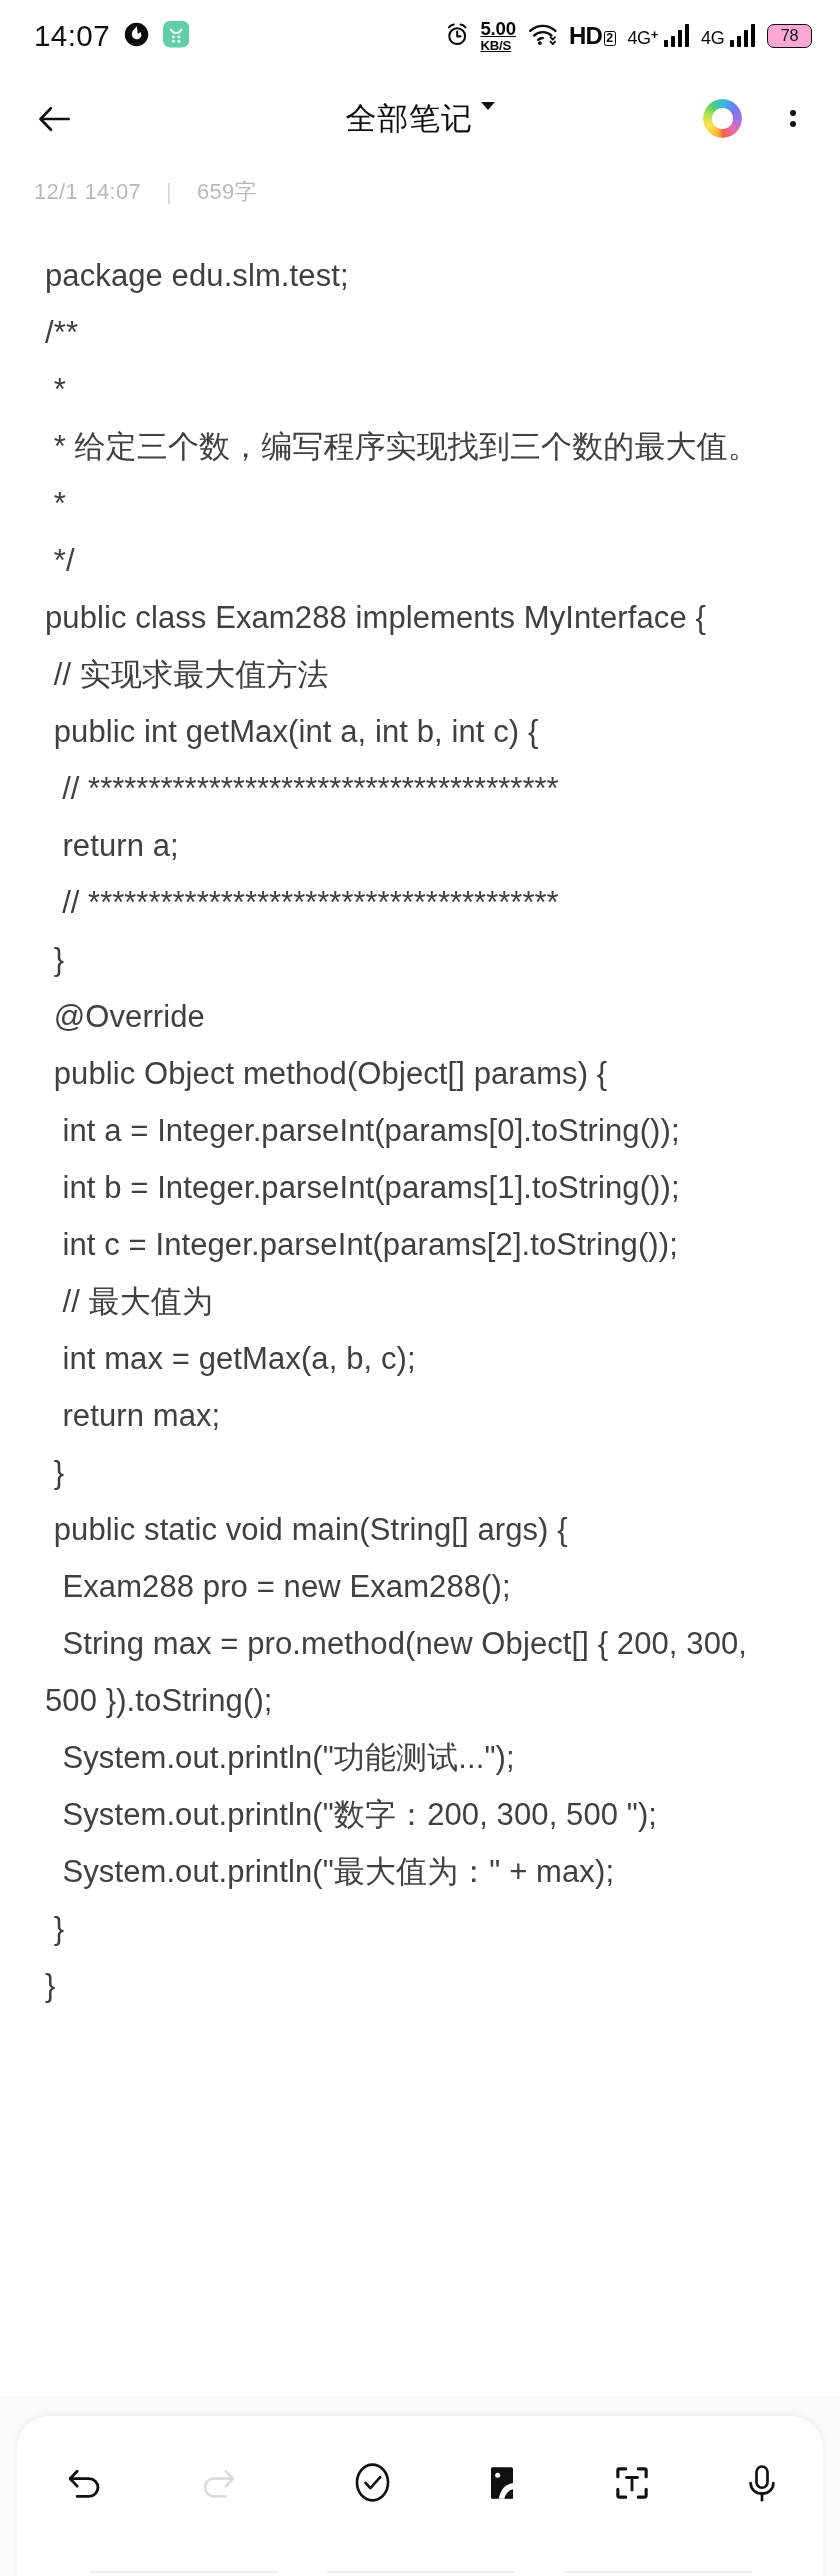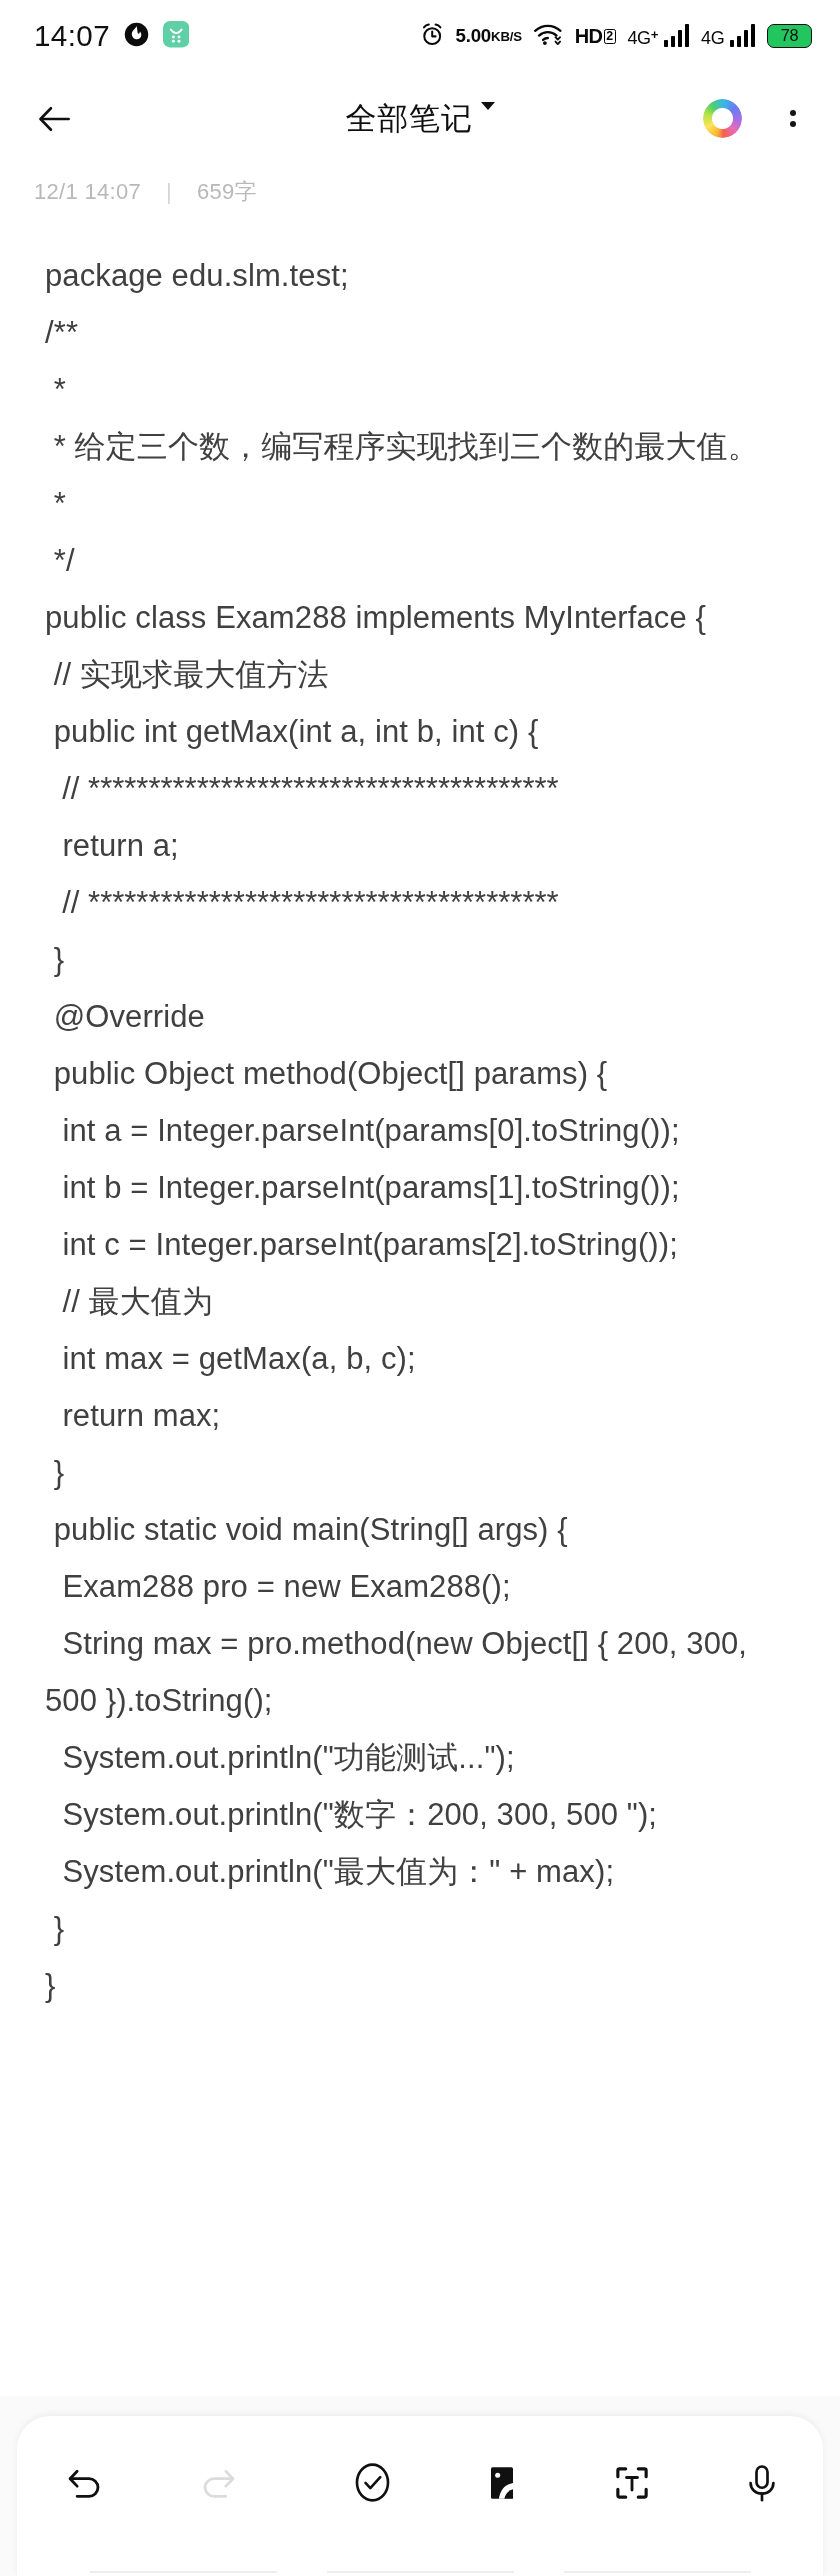--- a/index.html
+++ b/index.html
@@ -44,30 +44,30 @@
   .sb-spacer { flex: 1 1 auto; }
   .sb-right {
     display: flex;
     align-items: center;
     gap: 11.7px;
   }
   .icn { display: block; }
 
   .netspeed {
     display: flex;
-    flex-direction: row;
-    align-items: center;
+    flex-direction: column;
     line-height: 1;
     margin-left: -1.6px;
+    text-decoration: underline;
   }
   .netspeed .ns-val { font-size: 18.7px; font-weight: 700; letter-spacing: -0.2px; }
   .netspeed .ns-unit { font-size: 13.2px; font-weight: 700; margin-top: 0.8px; letter-spacing: -0.2px; }
 
   .hdicon { display: flex; align-items: flex-end; gap: 1.6px; }
-  .hdicon .hd-t { font-size: 20px; font-weight: 700; letter-spacing: -0.8px; line-height: 1; }
+  .hdicon .hd-t { font-size: 24px; font-weight: 700; letter-spacing: -0.8px; line-height: 1; }
   .hdicon .hd-sub {
     font-size: 12.4px; font-weight: 700; line-height: 1;
     border: 1.6px solid #000; border-radius: 2.3px;
     padding: 0px 1.6px 0.8px; margin-bottom: 1.6px;
   }
 
   .signal { display: flex; align-items: flex-end; gap: 5.4px; }
   .sig-lbl { display: flex; align-items: flex-start; line-height: 1; }
   .sig-lbl .g { font-size: 18px; font-weight: 500; letter-spacing: -0.4px; }
   .sig-lbl .plus { font-size: 13.2px; font-weight: 600; margin-left: 0px; margin-top: -1.6px; }
@@ -75,21 +75,21 @@
   .bars i { display: block; width: 4.7px; background: #000; border-radius: 0.8px; }
   .bars i:nth-child(1) { height: 7px; }
   .bars i:nth-child(2) { height: 11.7px; }
   .bars i:nth-child(3) { height: 17px; }
   .bars i:nth-child(4) { height: 23px; }
 
   .battery {
     display: flex; align-items: center; justify-content: center;
     width: 45px; height: 24px;
     border: 1.9px solid #111; border-radius: 7px;
-    background: #22c55e;
+    background: #f9a8d4;
     position: relative;
   }
   .battery .bval { font-size: 16.3px; font-weight: 500; color: #111; letter-spacing: -0.4px; }
 
   
   .header {
     height: 93px;
     flex: 0 0 93px;
     display: flex;
     align-items: center;

